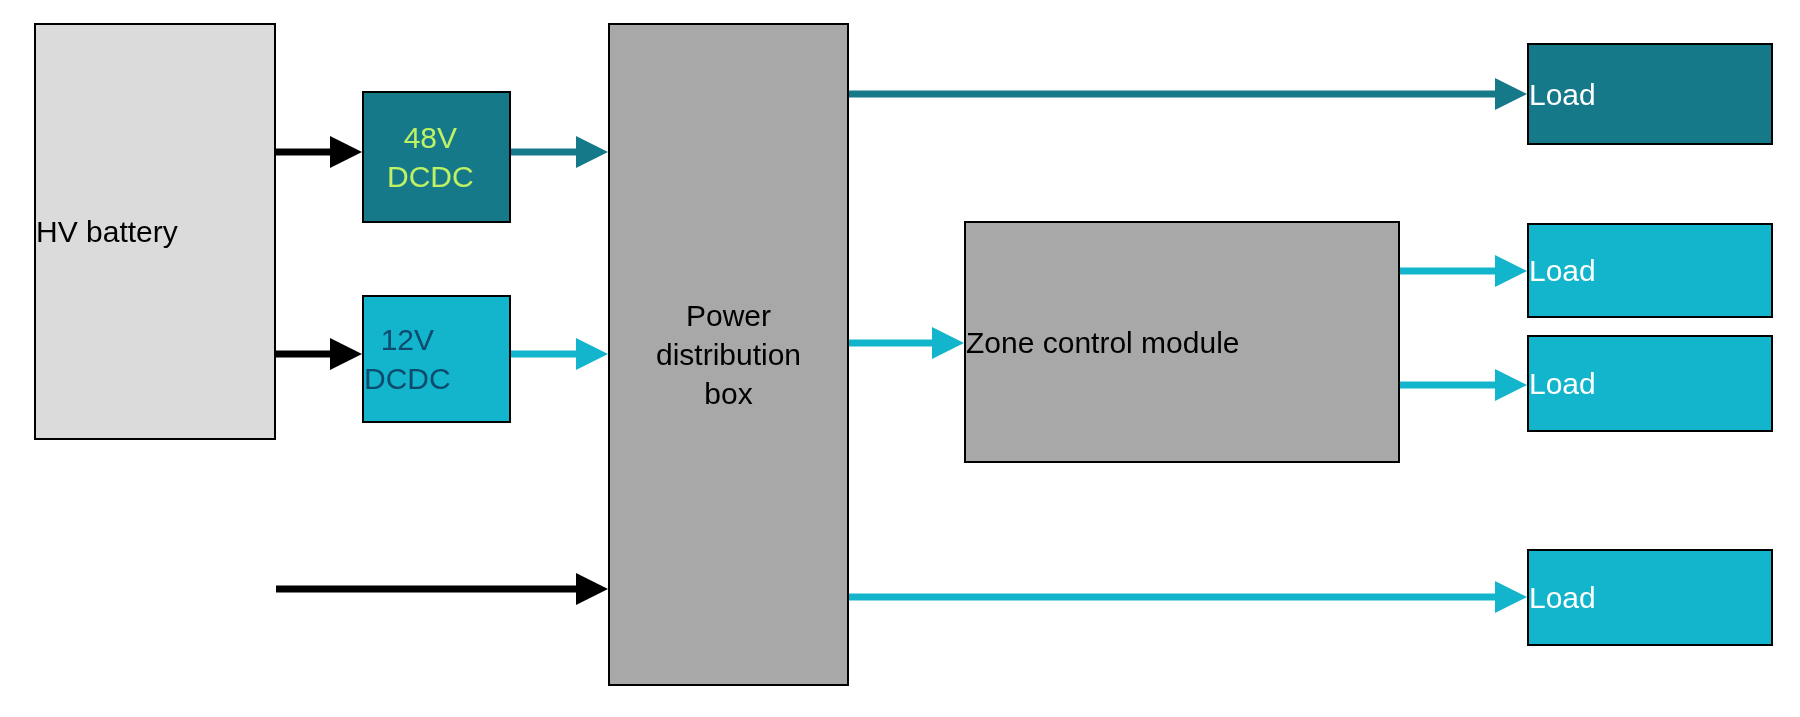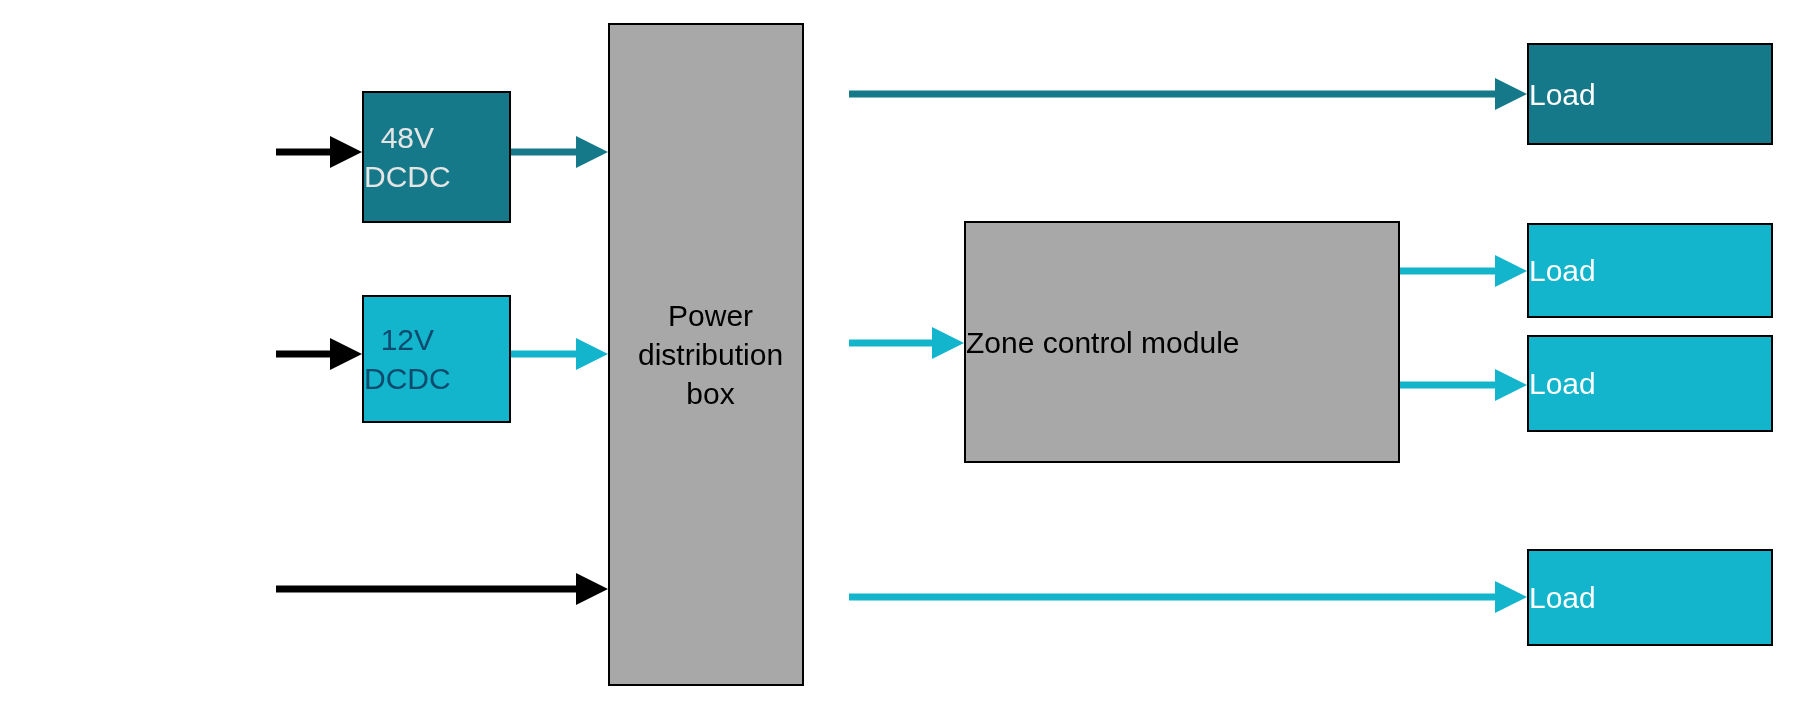--- a/index.html
+++ b/index.html
@@ -37,21 +37,22 @@
   .node span { white-space: pre-line; }
   .battery {
     background: #dbdbdb;
   }
   .battery-dashed {
     background: #dbdbdb;
     border: 3px dashed #000000;
   }
   .dcdc-48 {
     background: #16798a;
-    color: #e5e5e5;
+    color: #bef264;
+    padding-left: 23px;
   }
   .dcdc-12 {
     background: #12b5cb;
     color: #0c4a6e;
   }
   .gray-module {
     background: #a8a8a8;
     color: #000000;
   }
   .load-dark {
@@ -60,21 +61,21 @@
   }
   .load-cyan {
     background: #12b5cb;
     color: #ffffff;
   }
   
   .hv-battery   { left: 34px;   top: 23px;  width: 242px; height: 417px; }
   .lv-battery   { left: 34px;   top: 503px; width: 242px; height: 183px; }
   .dcdc-48      { left: 362px;  top: 91px;  width: 149px; height: 132px; }
   .dcdc-12      { left: 362px;  top: 295px; width: 149px; height: 128px; }
-  .pdb          { left: 608px;  top: 23px;  width: 196px; height: 663px; padding: 0 28px; }
+  .pdb          { left: 608px;  top: 23px;  width: 241px; height: 663px; padding: 0 28px; }
   .zcm          { left: 964px;  top: 221px; width: 436px; height: 242px; }
   .load-1       { left: 1527px; top: 43px;  width: 246px; height: 102px; }
   .load-2       { left: 1527px; top: 223px; width: 246px; height: 95px;  }
   .load-3       { left: 1527px; top: 335px; width: 246px; height: 97px;  }
   .load-4       { left: 1527px; top: 549px; width: 246px; height: 97px;  }
 </style>
 </head>
 <body>
 
 <div class="canvas">
@@ -125,20 +126,23 @@
       <line x1="1400" y1="385" x2="1497" y2="385" stroke="#12b5cb" stroke-width="7"></line>
       <polygon points="1527,385 1495,369 1495,401" fill="#12b5cb"></polygon>
     </g>
 
     <g>
       <line x1="849" y1="597" x2="1497" y2="597" stroke="#12b5cb" stroke-width="7"></line>
       <polygon points="1527,597 1495,581 1495,613" fill="#12b5cb"></polygon>
     </g>
   </svg>
 
+  <div class="node battery hv-battery">
+    <span>HV battery</span>
+  </div>
 
 
   <div class="node dcdc-48">
     <span>48V
 DCDC</span>
   </div>
 
   <div class="node dcdc-12">
     <span>12V
 DCDC</span>

